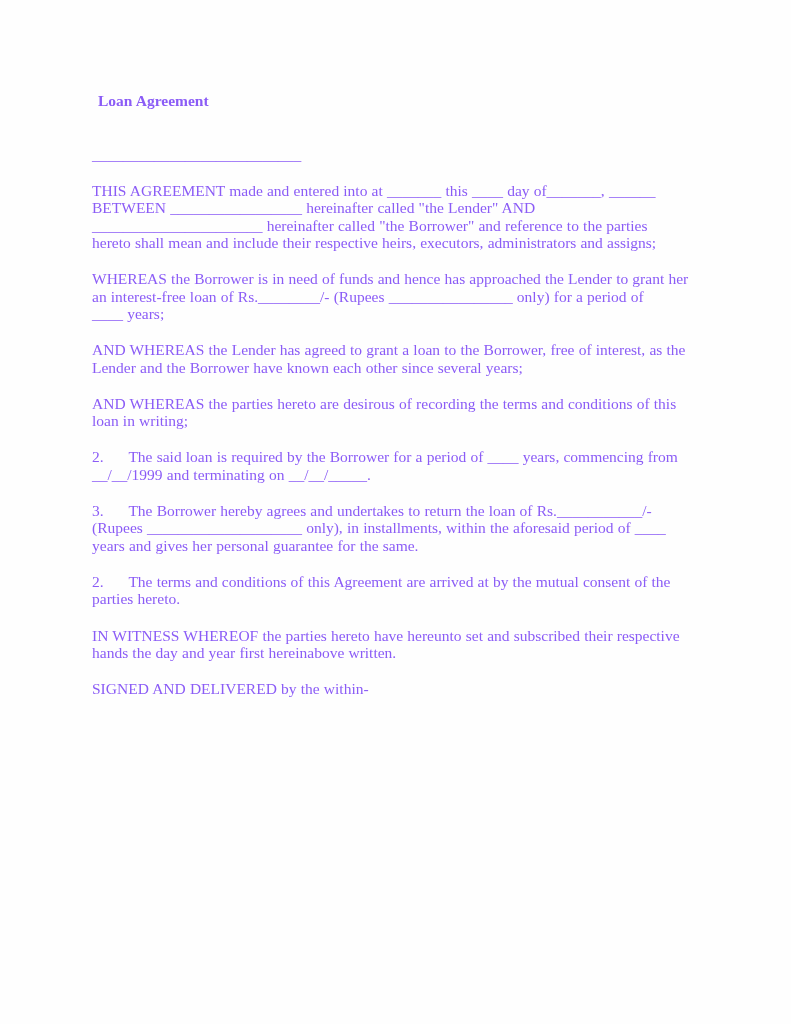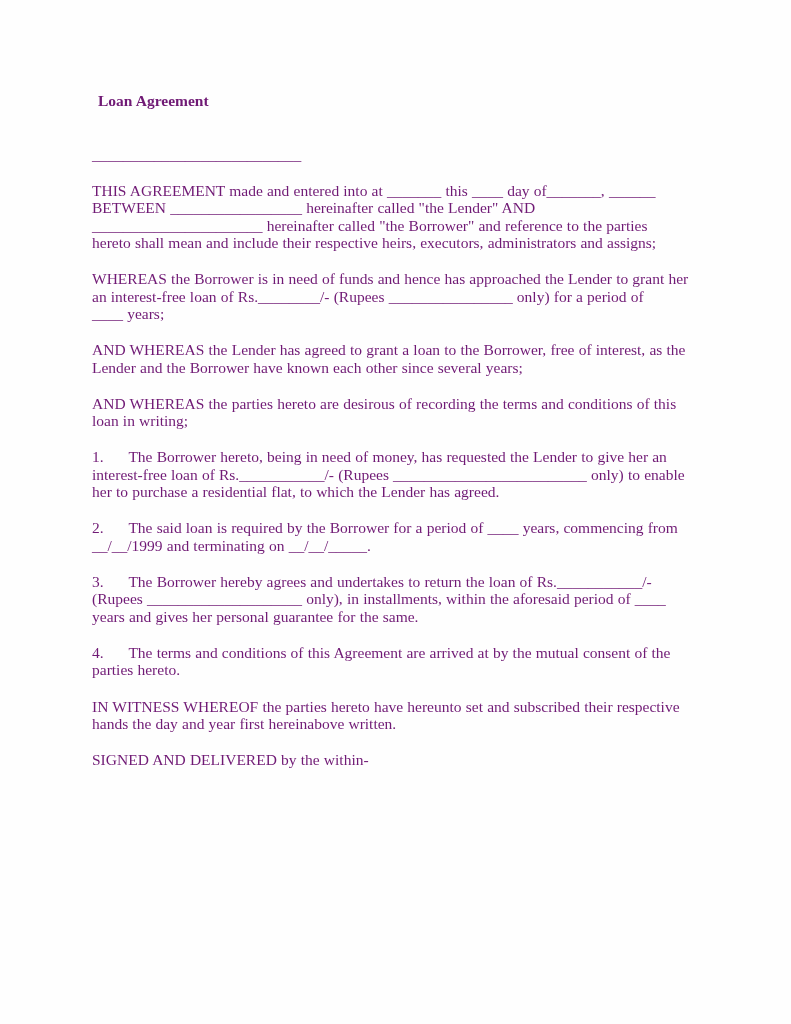--- a/index.html
+++ b/index.html
@@ -5,21 +5,21 @@
   html, body {
     margin: 0;
     padding: 0;
     background: #ffffff;
   }
   .page {
     position: relative;
     width: 791px;
     height: 1024px;
     background: #fefefe;
-    color: #701a75;
+    color: #8b5cf6;
     font-family: "Liberation Serif", "DejaVu Serif", serif;
     font-size: 15.5px;
     line-height: 17.4px;
     box-sizing: border-box;
     padding: 92px 60px 0 92px;
     overflow: hidden;
   }
   .page p {
     margin: 0 0 18.8px 0;
     white-space: pre-wrap;
@@ -42,26 +42,23 @@
 BETWEEN _________________ hereinafter called "the Lender" AND
 ______________________ hereinafter called "the Borrower" and reference to the parties
 hereto shall mean and include their respective heirs, executors, administrators and assigns;</p>
   <p>WHEREAS the Borrower is in need of funds and hence has approached the Lender to grant her
 an interest-free loan of Rs.________/- (Rupees ________________ only) for a period of
 ____ years;</p>
   <p>AND WHEREAS the Lender has agreed to grant a loan to the Borrower, free of interest, as the
 Lender and the Borrower have known each other since several years;</p>
   <p>AND WHEREAS the parties hereto are desirous of recording the terms and conditions of this
 loan in writing;</p>
-  <p>1.      The Borrower hereto, being in need of money, has requested the Lender to give her an
-interest-free loan of Rs.___________/- (Rupees _________________________ only) to enable
-her to purchase a residential flat, to which the Lender has agreed.</p>
   <p>2.      The said loan is required by the Borrower for a period of ____ years, commencing from
 __/__/1999 and terminating on __/__/_____.</p>
   <p>3.      The Borrower hereby agrees and undertakes to return the loan of Rs.___________/-
 (Rupees ____________________ only), in installments, within the aforesaid period of ____
 years and gives her personal guarantee for the same.</p>
-  <p>4.      The terms and conditions of this Agreement are arrived at by the mutual consent of the
+  <p>2.      The terms and conditions of this Agreement are arrived at by the mutual consent of the
 parties hereto.</p>
   <p>IN WITNESS WHEREOF the parties hereto have hereunto set and subscribed their respective
 hands the day and year first hereinabove written.</p>
   <p>SIGNED AND DELIVERED by the within-</p>
 </div>
 
 </body></html>

